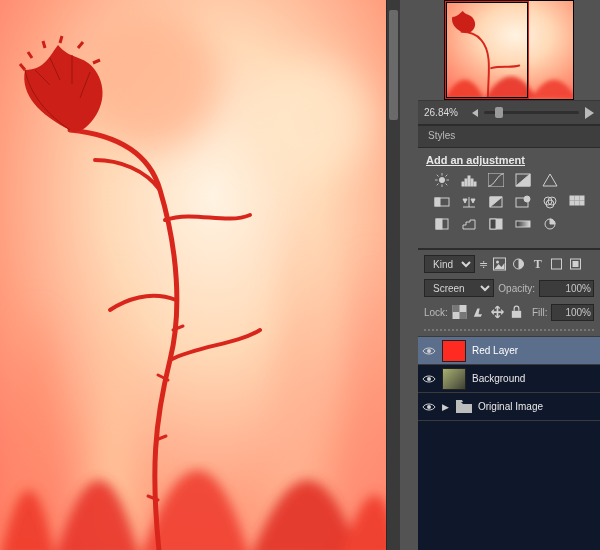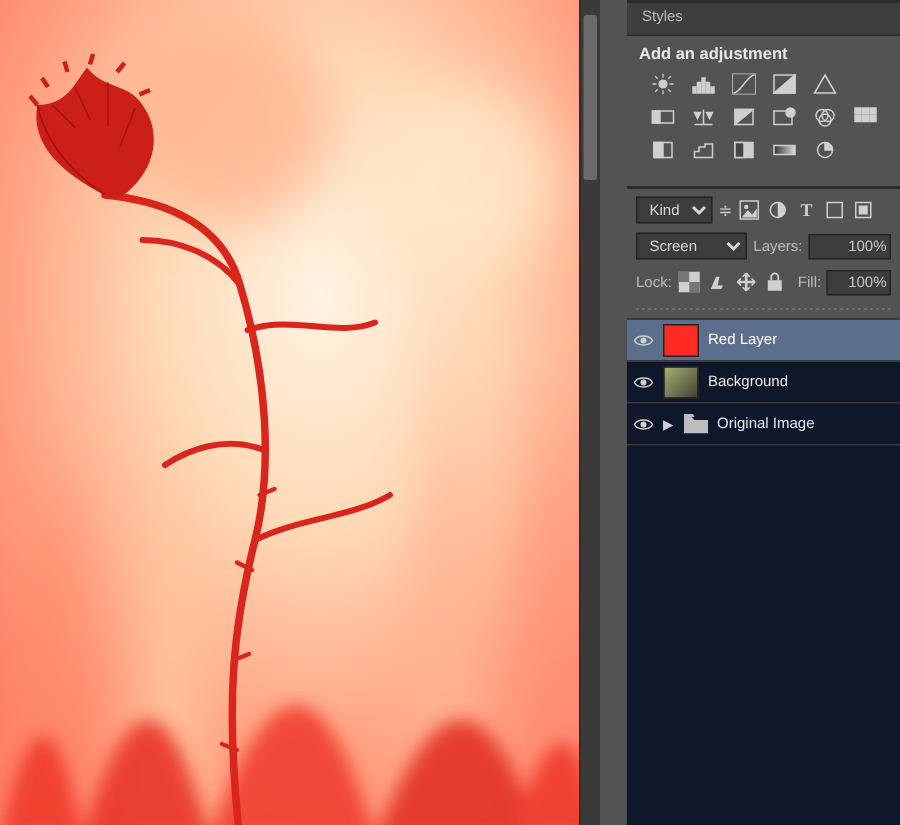--- a/index.html
+++ b/index.html
@@ -21,21 +21,21 @@
   .slider .knob { position: absolute; left: 12%; top: -4px; width: 8px; height: 11px; background: #9a9a9a; border-radius: 2px; }
   .tri { width: 0; height: 0; border-style: solid; }
   .tri.small { border-width: 4px 0 4px 6px; border-color: transparent transparent transparent #bbb; transform: scaleX(-1); }
   .tri.big   { border-width: 6px 0 6px 9px; border-color: transparent transparent transparent #bbb; }
   
   .tab-bar { display: flex; height: 22px; background: #3e3e3e; border-bottom: 1px solid #2b2b2b; }
   .tab { padding: 4px 10px 0; font-size: 10px; color: #bbb; cursor: default; }
   .tab.active { background: #535353; color: #e6e6e6; }
   
   .adjust { padding: 6px 8px 10px; }
-  .adjust h4 { font-size: 11px; font-weight: bold; color: #e8e8e8; margin-bottom: 6px; }
+  .adjust h4 { font-size: 11px; font-weight: bold; color: #e8e8e8; margin-bottom: 6px; text-decoration: underline; }
   .icon-row { display: flex; gap: 7px; margin-bottom: 6px; padding-left: 6px; }
   .adj-icon { width: 20px; height: 16px; display: flex; align-items: center; justify-content: center; color: #cfcfcf; }
   .adj-icon svg { stroke: #cfcfcf; fill: #cfcfcf; }
   
   .layers-panel { flex: 1; display: flex; flex-direction: column; }
   .lyr-controls { padding: 4px 6px; display: flex; flex-direction: column; gap: 4px; background: #535353; border-bottom: 1px solid #3a3a3a; }
   .lyr-row { display: flex; align-items: center; gap: 4px; min-height: 20px; }
   .sel { height: 18px; background: #3c3c3c; border: 1px solid #252525; color: #d6d6d6; font-size: 10px; padding: 1px 4px; }
   .sel.wide { flex: 1; }
   .lbl { font-size: 10px; color: #bbb; }
@@ -121,20 +121,46 @@
     </svg>
     <div class="scroll-gutter">
       <div class="scroll-thumb"></div>
     </div>
   </div>
 
   <div class="gap"></div>
 
   <div class="panels">
 
+    <div>
+      <div class="nav-thumb">
+        <svg width="100%" height="100%" viewBox="0 0 388 300" preserveAspectRatio="xMidYMid slice">
+          <rect width="388" height="300" fill="url(#bgsoft)"></rect>
+          <g filter="url(#blurfg)" opacity="0.9">
+            <path d="M0 300 Q60 180 120 300" fill="#ef3b2a"></path>
+            <path d="M120 300 Q200 160 280 300" fill="#e8362a"></path>
+            <path d="M260 300 Q330 180 400 300" fill="#f04032"></path>
+          </g>
+          <g stroke="#d9261c" stroke-width="6" fill="none" stroke-linecap="round">
+            <path d="M130 300 C130 230 145 160 110 120 C95 102 70 95 50 95"></path>
+            <path d="M140 205 C170 197 200 205 225 197"></path>
+          </g>
+          <path d="M50 95 C30 85 18 68 22 50 C38 50 45 38 54 32 C64 45 78 42 86 55 C96 70 92 88 74 98 Z" fill="#cc1f18"></path>
+        </svg>
+        <div class="nav-viewbox"></div>
+      </div>
+      <div class="nav-bottom">
+        <span class="zoom-read">26.84%</span>
+        <span class="tri small"></span>
+        <div class="slider">
+            <div class="knob"></div>
+          </div>
+        <span class="tri big"></span>
+      </div>
+    </div>
 
     <div class="panel-sep"></div>
 
     <div>
       <div class="tab-bar">
         <div class="tab">Styles</div>
       </div>
       <div class="adjust">
         <h4>Add an adjustment</h4>
         <div class="icon-row">
@@ -292,21 +318,21 @@
             </span>
           <span class="li">
               <svg class="ico" viewBox="0 0 14 14">
                 <rect x="2" y="2" width="10" height="10" fill="none" stroke="#cfcfcf"></rect>
                 <rect x="4" y="4" width="6" height="6" fill="#cfcfcf"></rect>
               </svg>
             </span>
         </div>
         <div class="lyr-row">
           <select class="sel wide"><option>Screen</option></select>
-          <span class="lbl">Layers:</span>
+          <span class="lbl">Opacity:</span>
           <div class="pct">100%</div>
         </div>
         <div class="lyr-row">
           <span class="lbl">Lock:</span>
           <div class="lock-icons">
             <span class="li">
                 <svg class="ico" viewBox="0 0 12 12">
                   <rect width="12" height="12" fill="#cfcfcf"></rect>
                   <rect x="0" y="0" width="6" height="6" fill="#777"></rect>
                   <rect x="6" y="6" width="6" height="6" fill="#777"></rect>

